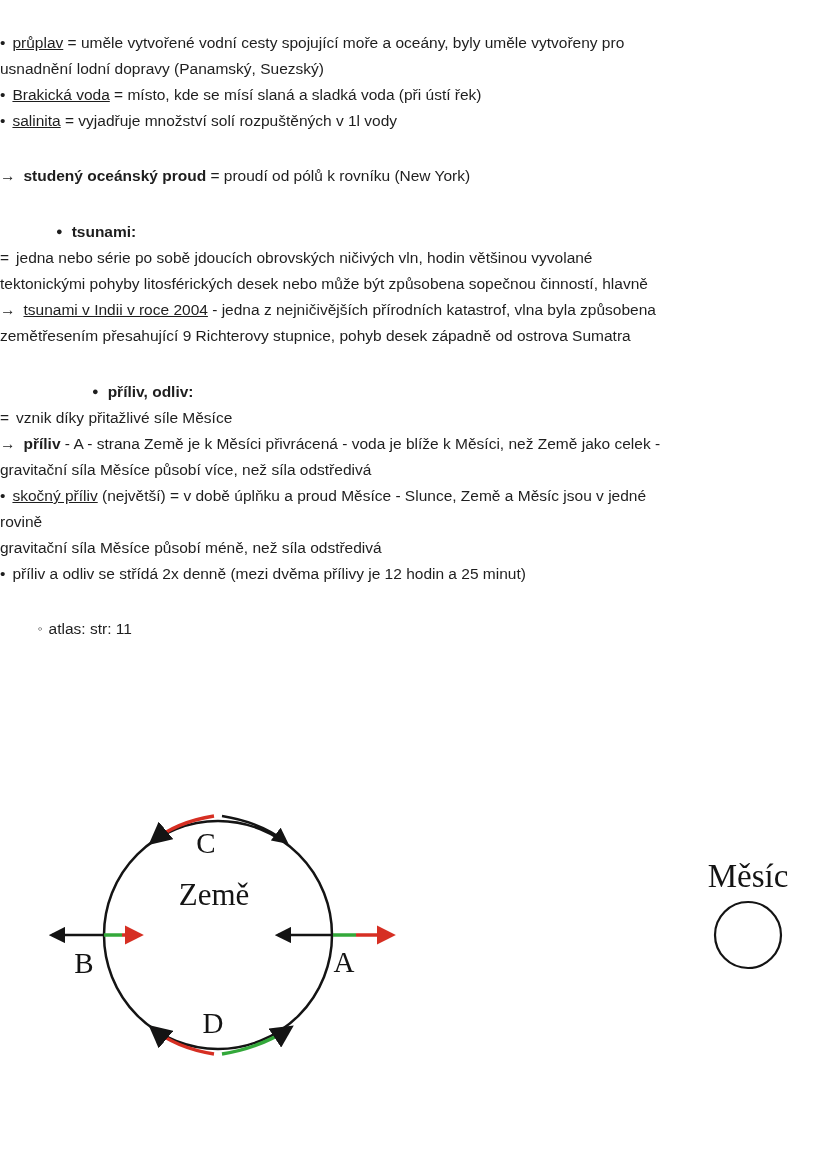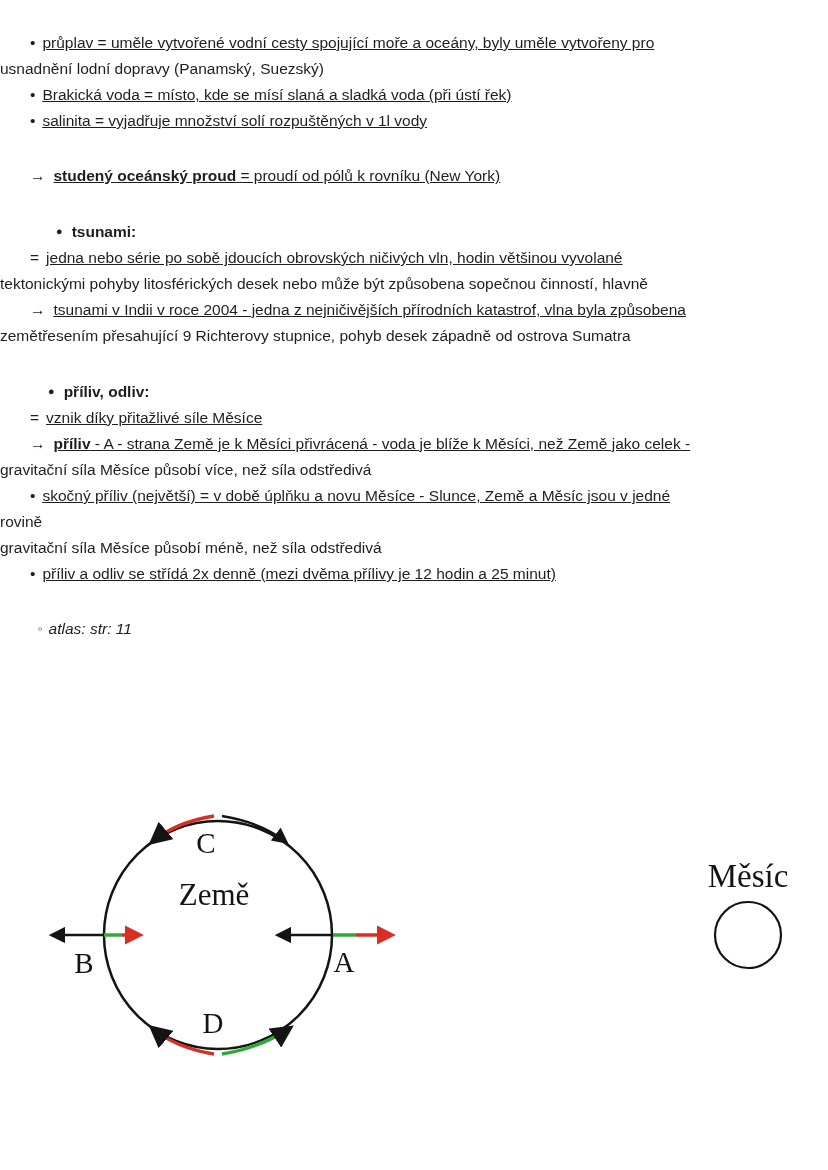--- a/index.html
+++ b/index.html
@@ -7,32 +7,32 @@
     position:relative;
     width:828px;height:1170px;
     background:#ffffff;
     font-family:"Liberation Sans",sans-serif;
     color:#1e1e1e;
     overflow:hidden;
   }
   #doc{position:absolute;top:30px;left:0;width:100%;}
   .line{font-size:15.5px;line-height:26px;white-space:nowrap;}
   .blank{height:29px;}
-  .ind-base{padding-left:30px;text-decoration:underline;}
+  .ind-base{}
   .ind-cont{}
-  .ind-h1{padding-left:48px;}
+  .ind-h1{padding-left:72px;margin-left:20px;}
   .ind-h2{padding-left:56px;}
   .ind-atlas{padding-left:38px;}
   .marker{display:inline-block;margin-right:7px;}
   .marker-arrow{margin-right:8px;}
   .marker-disc{font-size:11px;vertical-align:2px;margin-right:9px;}
   .marker-circ{font-size:13px;vertical-align:1px;margin-right:6px;font-style:italic;}
   .bold{font-weight:700;}
   .underline{text-decoration:underline;}
-  .italic{font-style:italic;margin-top:48px;}
+  .italic{margin-top:48px;}
   .diagram{position:absolute;top:795px;left:0;width:828px;height:300px;}
   .serif-label{font-family:"Liberation Serif",serif;fill:#141414;}
 </style>
 </head>
 <body>
 
 <div class="page">
 
   <div id="doc">
       <div class="line ind-base"><span class="marker marker-dot">•</span><span class="underline">průplav</span><span> = uměle vytvořené vodní cesty spojující moře a oceány, byly uměle vytvořeny pro</span></div>
@@ -45,21 +45,21 @@
       <div class="line ind-h2"><span class="marker marker-disc">●</span><span class="bold">tsunami:</span></div>
       <div class="line ind-base"><span class="marker marker-eq">=</span><span>jedna nebo série po sobě jdoucích obrovských ničivých vln, hodin většinou vyvolané</span></div>
       <div class="line ind-cont"><span>tektonickými pohyby litosférických desek nebo může být způsobena sopečnou činností, hlavně</span></div>
       <div class="line ind-base"><span class="marker marker-arrow">→</span><span class="underline">tsunami v Indii v roce 2004</span><span> - jedna z nejničivějších přírodních katastrof, vlna byla způsobena</span></div>
       <div class="line ind-cont"><span>zemětřesením přesahující 9 Richterovy stupnice, pohyb desek západně od ostrova Sumatra</span></div>
       <div class="line blank"></div>
       <div class="line ind-h1"><span class="marker marker-disc">●</span><span class="bold">příliv, odliv:</span></div>
       <div class="line ind-base"><span class="marker marker-eq">=</span><span>vznik díky přitažlivé síle Měsíce</span></div>
       <div class="line ind-base"><span class="marker marker-arrow">→</span><span class="bold">příliv</span><span> - A - strana Země je k Měsíci přivrácená - voda je blíže k Měsíci, než Země jako celek -</span></div>
       <div class="line ind-cont"><span>gravitační síla Měsíce působí více, než síla odstředivá</span></div>
-      <div class="line ind-base"><span class="marker marker-dot">•</span><span class="underline">skočný příliv</span><span> (největší) = v době úplňku a novu Měsíce - Slunce, Země a Měsíc jsou v jedné</span></div>
+      <div class="line ind-base"><span class="marker marker-dot">•</span><span class="underline">skočný příliv</span><span> (největší) = v době úplňku a proud Měsíce - Slunce, Země a Měsíc jsou v jedné</span></div>
       <div class="line ind-cont"><span>rovině</span></div>
       <div class="line ind-cont"><span>gravitační síla Měsíce působí méně, než síla odstředivá</span></div>
       <div class="line ind-base"><span class="marker marker-dot">•</span><span>příliv a odliv se střídá 2x denně (mezi dvěma přílivy je 12 hodin a 25 minut)</span></div>
       <div class="line blank"></div>
       <div class="line ind-atlas"><span class="marker marker-circ">◦</span><span class="italic">atlas: str: 11</span></div>
     </div>
 
   <div class="diagram">
     <svg width="828" height="300" viewBox="0 0 828 300">
       <defs>

